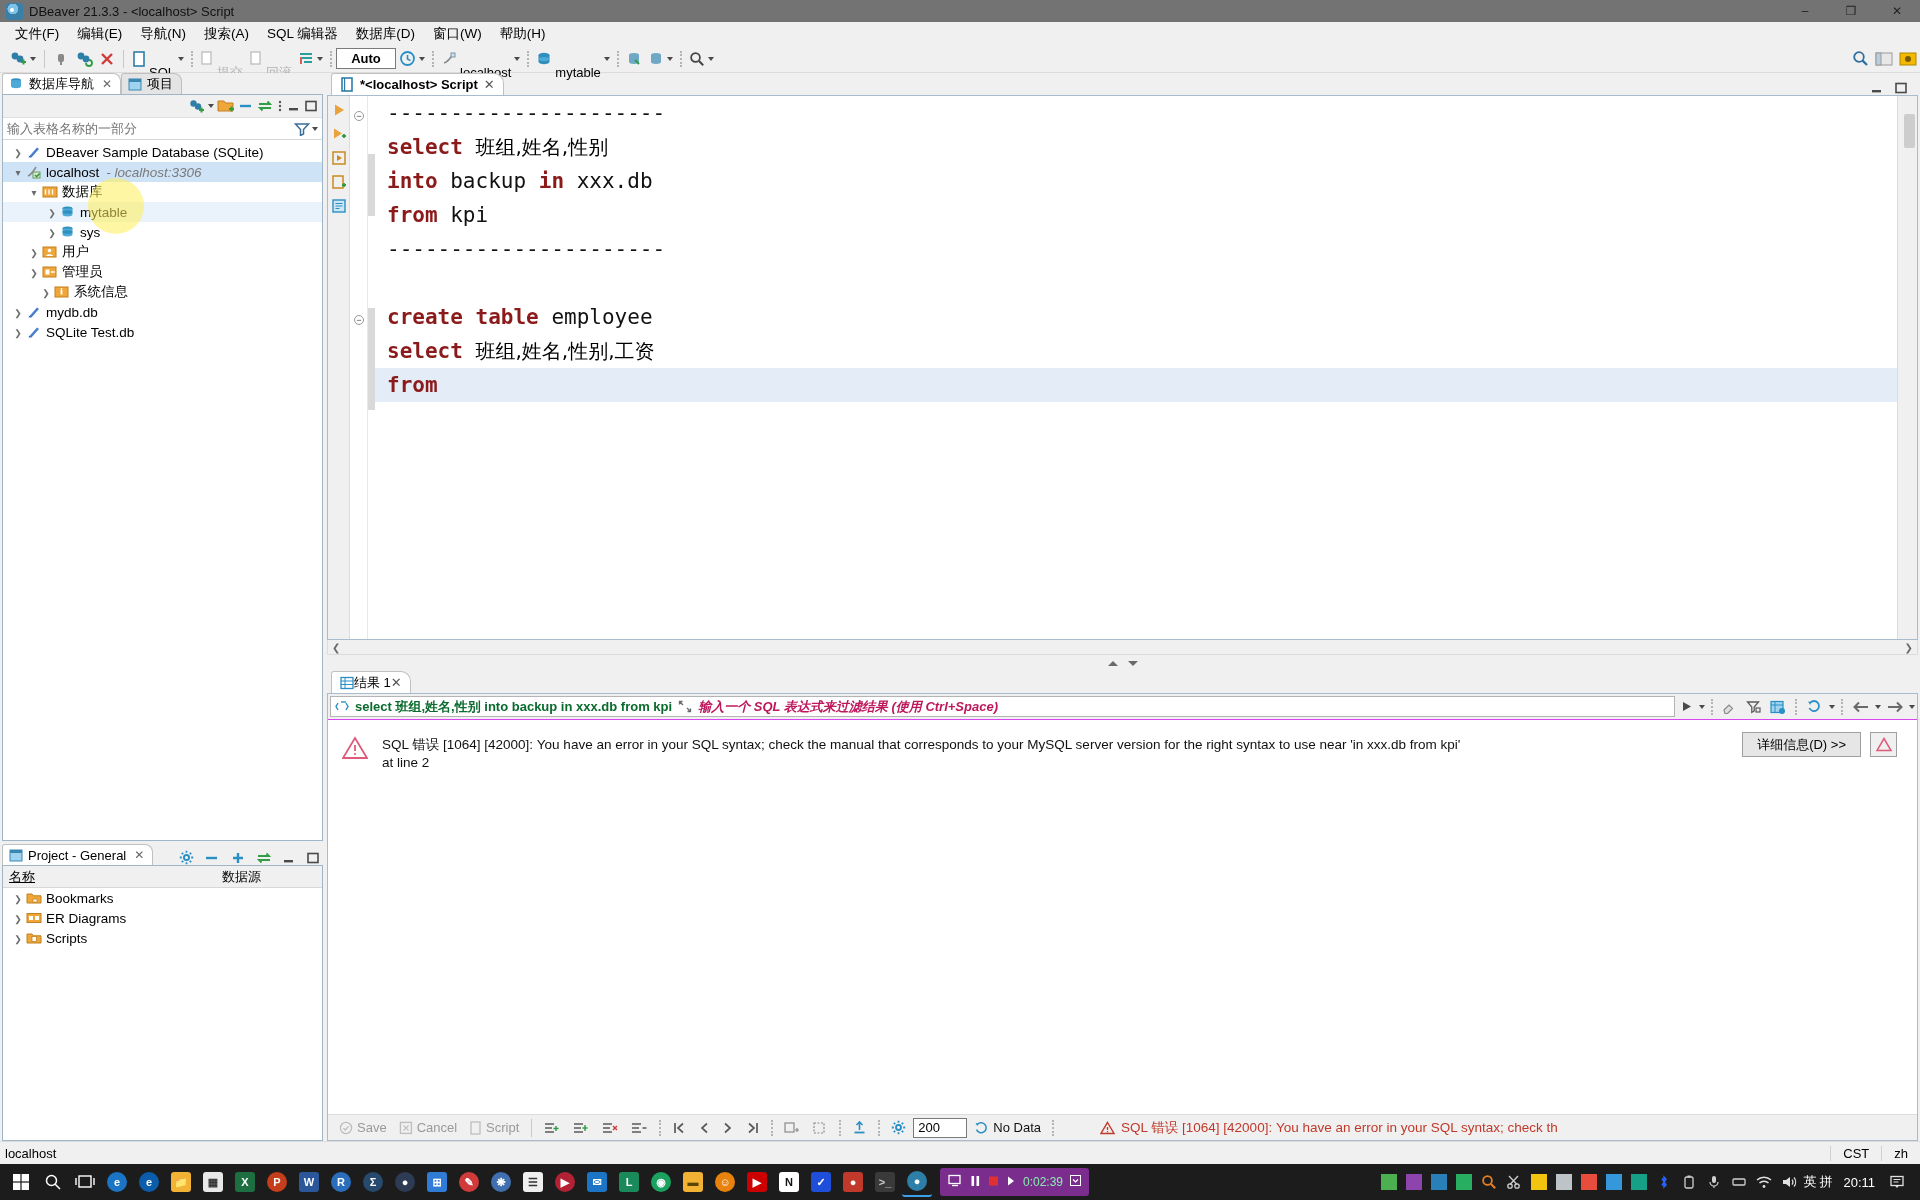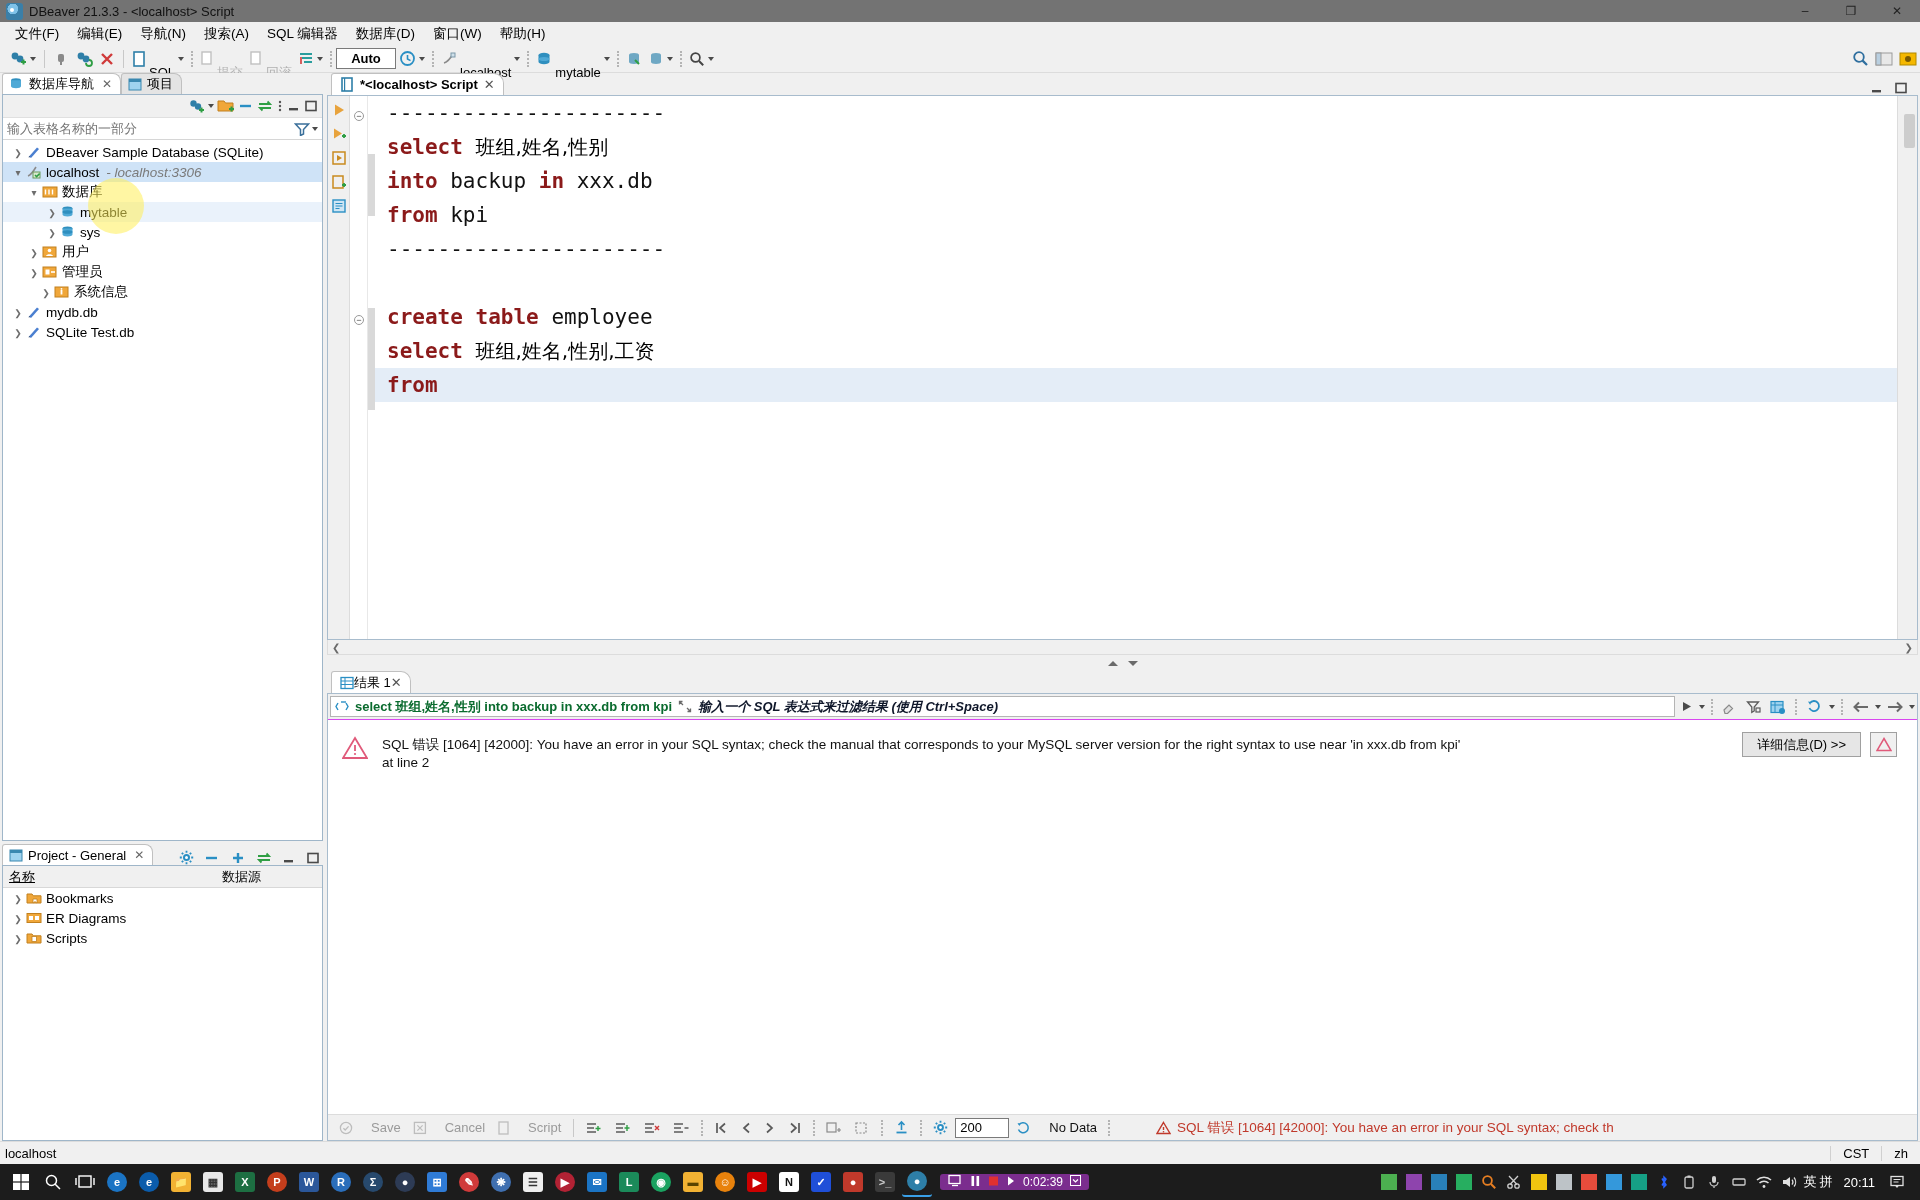--- a/index.html
+++ b/index.html
@@ -107,47 +107,47 @@
 
   
   .resultsbox { flex:0 0 470px; display:flex; flex-direction:column; margin:0 2px; min-height:0; }
   .restabs { height:22px; display:flex; align-items:flex-end; padding-left:4px; }
   .restab { height:22px; display:flex; align-items:center; gap:0; padding:0 8px; font-size:13px;
       border:1px solid #c0c0c0; border-bottom:none; background:#fff; border-radius:3px 10px 0 0; }
   .resinner { flex:1 1 auto; border:1px solid #a8bccd; background:#fff; display:flex; flex-direction:column; min-height:0; }
   .filterbar { height:26px; background:#f0f0f0; display:flex; align-items:center; border-bottom:1px solid #d946ef; padding:0 2px; gap:2px;font-weight:bold; }
   .filterfield { flex:1 1 auto; height:21px; background:#fff; border:1px solid #b4b4b4; display:flex; align-items:center; gap:6px; padding:0 4px; font-size:13px; overflow:hidden; }
   .fsql { color:#0a6b2e; white-space:nowrap; }
-  .fplace { color:#0f172a; font-style:italic; white-space:nowrap;text-align:right; }
+  .fplace { color:#be185d; font-style:italic; white-space:nowrap;text-align:right; }
   .errbox { flex:1 1 auto; background:#fff; position:relative; padding:16px 10px 0 14px; }
   .errrow { display:flex; gap:14px; align-items:flex-start; }
   .errtri { width:26px; height:24px; flex:0 0 26px; }
   .errtxt { font-size:13.5px; line-height:18px; color:#111; max-width:1080px; }
   .detailbtn { position:absolute; right:56px; top:12px; height:25px; padding:0 14px; display:flex; align-items:center;
       font-size:13px; background:#e6e6e6; border:1px solid #a0a0a0; }
   .warnbtn { position:absolute; right:20px; top:12px; width:27px; height:25px; border:1px solid #a0a0a0; background:#f0f0f0; display:flex; align-items:center; justify-content:center; }
 
   .resfooter { height:26px; background:#f0f0f0; display:flex; align-items:center; gap:2px; padding:0 6px; border-top:1px solid #dcdcdc; font-size:13px; }
-  .rf-item { display:flex; align-items:center; gap:18px; padding:0 5px; color:#9a9a9a; }
+  .rf-item { display:flex; align-items:center; gap:4px; padding:0 5px; color:#9a9a9a; }
   .rf-item.on { color:#111; }
   .rowsbox { width:54px; height:20px; border:1px solid #7a7a7a; background:#fff; font-size:13px; display:flex; align-items:center; padding-left:4px; }
   .rferr { color:#c0392b; display:flex; align-items:center; gap:6px; margin-left:40px; font-size:13.5px; }
 
   
   .statusbar { height:23px; background:#f0f0f0; display:flex; align-items:center; font-size:13px; padding-left:5px; flex:0 0 auto; border-top:1px solid #dcdcdc; }
   .sb-right { margin-left:auto; display:flex; }
   .sb-cell { padding:0 12px; border-left:1px solid #d0d0d0; }
 
   
   .taskbar { height:36px; background:#1c1c1c; display:flex; align-items:center; flex:0 0 auto; padding:0 6px; gap:2px; }
   .tbi { width:30px; height:30px; display:flex; align-items:center; justify-content:center; border-radius:3px; }
   .tbi .sq { width:20px; height:20px; border-radius:3px; display:flex; align-items:center; justify-content:center; color:#fff; font-size:11px; font-weight:bold; }
   .tbi .cir { width:20px; height:20px; border-radius:50%; display:flex; align-items:center; justify-content:center; color:#fff; font-size:11px; font-weight:bold; }
   .taskbar .active-underline { border-bottom:2px solid #3aa0e8; }
-  .media { height:16px; background:#7b2d8e; border-radius:3px; display:flex; align-items:center; gap:7px; padding:4px 8px; color:#ffffff; font-size:12px; margin-left:6px; }
+  .media { height:28px; background:#7b2d8e; border-radius:3px; display:flex; align-items:center; gap:7px; padding:4px 8px; color:#86efac; font-size:12px; margin-left:6px; }
   .tray { margin-left:auto; display:flex; align-items:center; gap:3px; padding-right:6px; }
   .tray .ti { width:22px; height:22px; display:flex; align-items:center; justify-content:center; }
   .clock { color:#fff; font-size:13px; padding:0 8px; }
   .trayglyph { color:#fff; font-size:13px; }
 
   
   .cursorblob { position:absolute; width:56px; height:56px; border-radius:50%; background:rgba(255,238,88,0.55); pointer-events:none; }
   .cursorarrow { position:absolute; width:0; height:0; pointer-events:none; }
 </style>
 </head>

